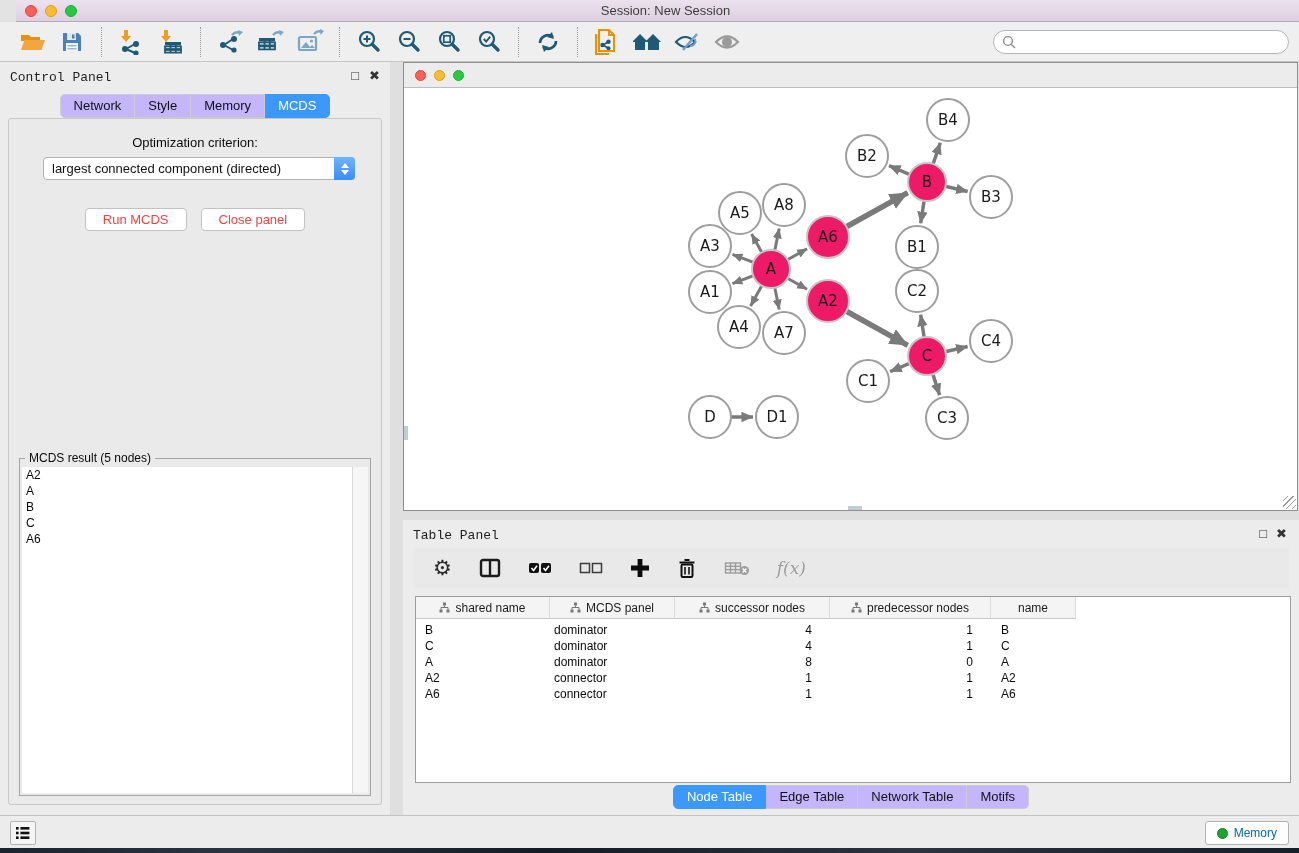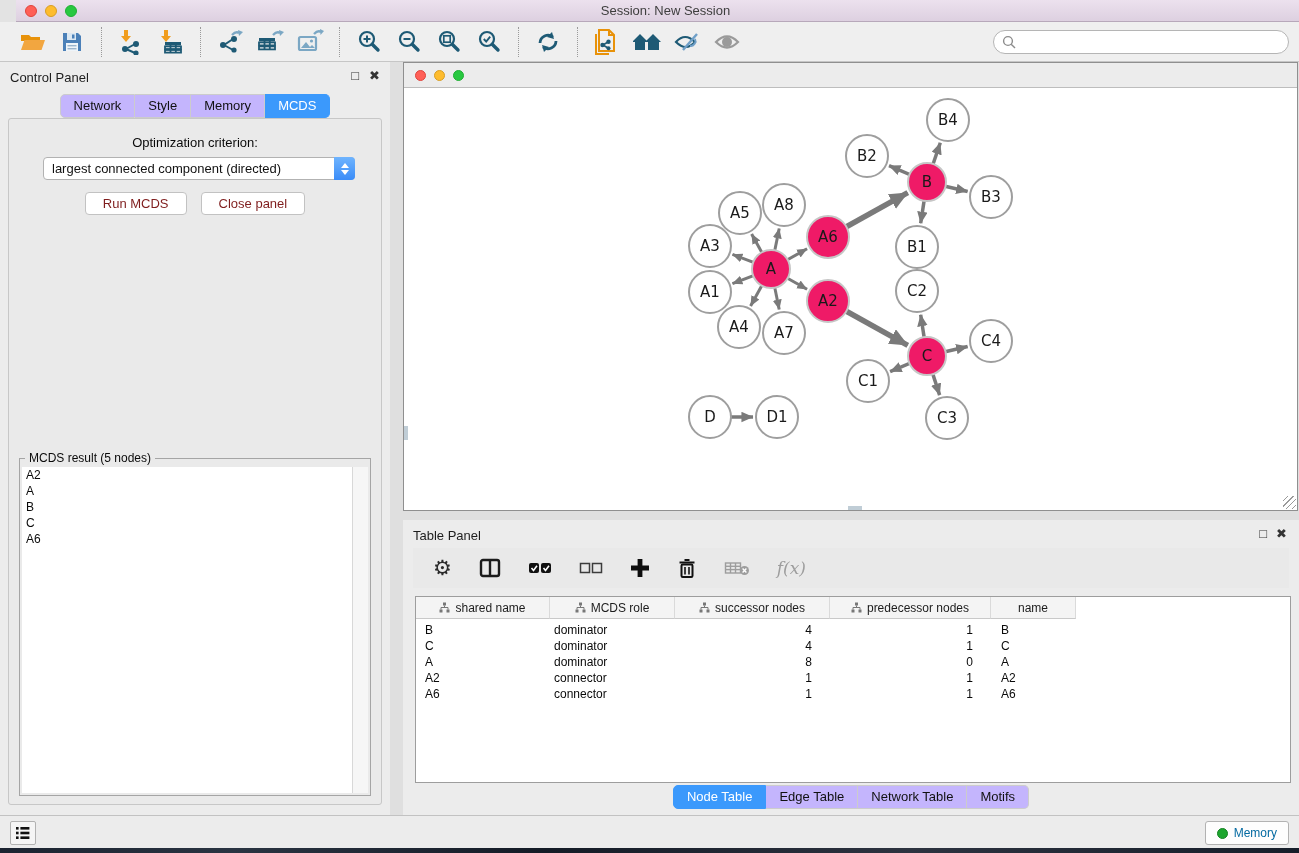--- a/index.html
+++ b/index.html
@@ -25,42 +25,42 @@
   .tb-btn { width:34px; height:32px; display:flex; align-items:center; justify-content:center; margin:0 3px; }
   .tb-sep { height:30px; border-left:1px dotted #9a9a9a; margin:0 9px; }
   .searchbox { margin-left:auto; margin-right:10px; width:296px; height:24px; background:#fff;
     border:1px solid #b5b5b5; border-radius:12px; display:flex; align-items:center; padding:0 8px; }
   .searchbox input { border:none; outline:none; flex:1; font-size:12px; margin-left:5px;
     font-family:"Liberation Sans",sans-serif; background:transparent; }
   
   .content { position:absolute; left:0; top:62px; width:1299px; height:753px; background:#dfdfdf; }
   
   .control-panel { position:absolute; left:0; top:0; width:390px; height:753px; background:#ececec; }
-  .panel-title { position:absolute; left:10px; top:8px; font-size:13px; color:#1e1e1e; }
+  .panel-title { position:absolute; left:10px; top:8px; font-size:13px; color:#1e1e1e;font-family:Liberation Mono, monospace; }
   .panel-ctl { position:absolute; top:6px; font-size:13px; color:#333; cursor:default; }
   .seg-tabs { position:absolute; left:0; right:0; top:32px; display:flex; justify-content:center; }
   .seg-tab { font-size:13px; color:#111; background:#c4b5fd; border:1px solid #cccccc;
     border-left:none; padding:3px 13px 4px; }
   .seg-tab:first-child { border-left:1px solid #cccccc; border-radius:5px 0 0 5px; }
   .seg-tab:last-child { border-radius:0 5px 5px 0; }
   .seg-tab.active { background:#3b99fc; border-color:#3b99fc; color:#fff; }
   .cp-box { position:absolute; left:8px; right:8px; top:56px; bottom:10px;
     background:#eaeaea; border:1px solid #c7c7c7; border-radius:3px; }
   .opt-label { position:absolute; left:0; right:0; top:16px; text-align:center; font-size:13px; color:#0a0a0a; }
   .dropdown { position:absolute; left:34px; right:26px; top:38px; height:23px; background:#fff;
     border:1px solid #b2b2b2; border-radius:4px; font-size:13px; color:#111;
     line-height:21px; padding-left:8px; }
   .dd-stepper { position:absolute; right:-1px; top:-1px; width:21px; height:23px; border-radius:0 4px 4px 0;
     background:linear-gradient(#6fb4fe,#3a8cf8); display:flex; flex-direction:column;
     align-items:center; justify-content:center; gap:2px; }
   .dd-stepper .up { width:0;height:0;border-left:4px solid transparent;border-right:4px solid transparent;border-bottom:5px solid #fff; }
   .dd-stepper .down { width:0;height:0;border-left:4px solid transparent;border-right:4px solid transparent;border-top:5px solid #fff; }
   .cp-buttons { position:absolute; left:0; right:0; top:73px; display:flex; justify-content:center; gap:14px; }
   .btn { height:23px; padding:0 17px; background:#fff; border:1px solid #c2c2c2; border-radius:4px;
-    font-size:13px; color:#7f1d1d; font-family:"Liberation Sans",sans-serif; }
+    font-size:13px; color:#ef4444; font-family:"Liberation Sans",sans-serif;margin-top:16px; }
   .fieldset { position:absolute; left:10px; right:10px; top:339px; bottom:8px; border:1px solid #a5a5a5; }
   .legend { position:absolute; top:-8px; left:5px; background:#eaeaea; padding:0 4px; font-size:12px; color:#0a0a0a; }
   .result-list { position:absolute; left:2px; top:8px; right:17px; bottom:2px; background:#fff;
     border-right:1px solid #d8d8d8; overflow:hidden; }
   .result-sb { position:absolute; top:8px; right:2px; bottom:2px; width:15px; background:#f6f6f6; }
   .result-item { font-size:12px; color:#0a0a0a; line-height:16px; padding-left:4px; }
   
   .net-window { position:absolute; left:403px; top:0; width:895px; height:449px; background:#fff;
     border:1px solid #8f8f8f; }
   .net-titlebar { position:absolute; left:0; right:0; top:0; height:25px; background:#ececec;
@@ -472,21 +472,21 @@
               </svg>
           <span>shared name</span>
         </div>
         <div class="th" style="width:125px;">
           <svg width="11" height="11" viewBox="0 0 11 11">
                 <rect x="4" y="0.5" width="3" height="3" fill="#777"></rect>
                 <rect x="0.5" y="7.5" width="3" height="3" fill="#777"></rect>
                 <rect x="7.5" y="7.5" width="3" height="3" fill="#777"></rect>
                 <path d="M5.5 3.5v2M2 7.5v-2h7v2" fill="none" stroke="#777" stroke-width="1"></path>
               </svg>
-          <span>MCDS role</span>
+          <span>MCDS panel</span>
         </div>
         <div class="th" style="width:155px;">
           <svg width="11" height="11" viewBox="0 0 11 11">
                 <rect x="4" y="0.5" width="3" height="3" fill="#777"></rect>
                 <rect x="0.5" y="7.5" width="3" height="3" fill="#777"></rect>
                 <rect x="7.5" y="7.5" width="3" height="3" fill="#777"></rect>
                 <path d="M5.5 3.5v2M2 7.5v-2h7v2" fill="none" stroke="#777" stroke-width="1"></path>
               </svg>
           <span>successor nodes</span>
         </div>

